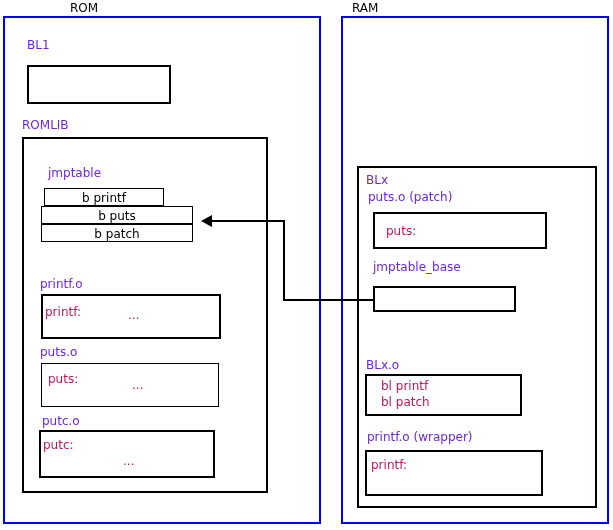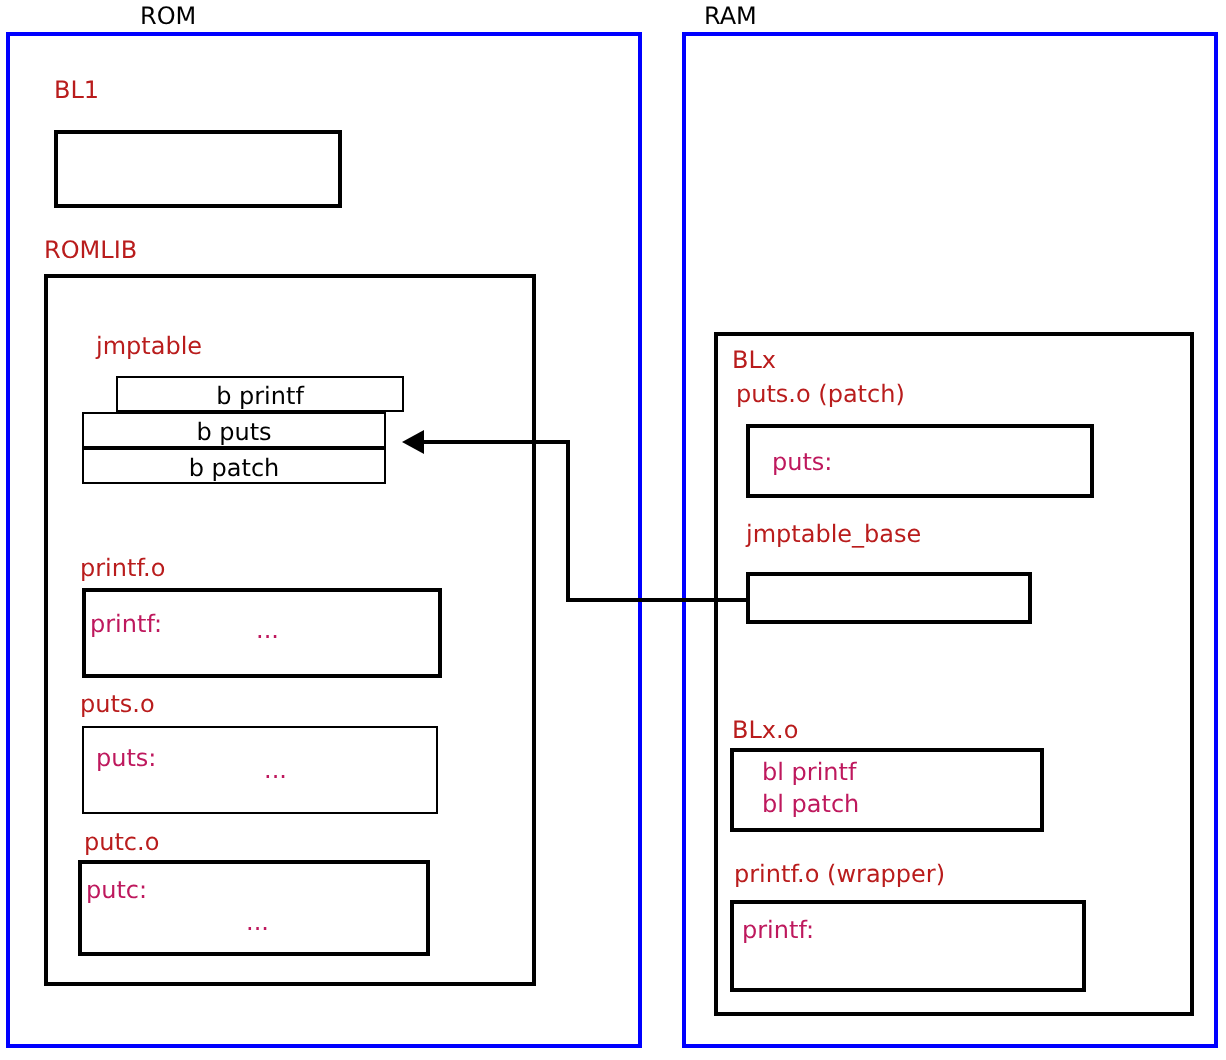--- a/index.html
+++ b/index.html
@@ -5,21 +5,21 @@
   html,body{margin:0;padding:0;background:#ffffff;}
   body{width:613px;height:530px;position:relative;
        font-family:"DejaVu Sans","Liberation Sans",sans-serif;
        font-size:12px;color:#000;overflow:hidden;}
   
   .region{position:absolute;border:2px solid #0000ff;background:#ffffff;box-sizing:border-box;}
   .region-label{position:absolute;font-size:12px;color:#000;white-space:nowrap;}
   
   .box{position:absolute;border:2px solid #000000;background:#ffffff;box-sizing:border-box;}
   .box-thin{position:absolute;border:1.5px solid #000000;background:#ffffff;box-sizing:border-box;}
-  .lbl{position:absolute;white-space:nowrap;font-size:12px;color:#b91c1c;}
+  .lbl{position:absolute;white-space:nowrap;font-size:12px;color:#6d28d9;}
   .cell-text{position:absolute;white-space:nowrap;font-size:12px;color:#be185d;}
   .row-centered{position:absolute;width:100%;text-align:center;font-size:12px;white-space:nowrap;}
   
   .line-h{position:absolute;background:#000000;height:2px;}
   .line-v{position:absolute;background:#000000;width:2px;}
   .arrowhead{position:absolute;width:0;height:0;
     border-top:6px solid transparent;border-bottom:6px solid transparent;
     border-right:11px solid #000000;}
 </style>
 </head>
@@ -30,21 +30,21 @@
 
   <div class="lbl" style="left:27px;top:38px;">BL1</div>
   <div class="box" style="left:27px;top:65px;width:144px;height:39px;">
     <span class="cell-text" style="left:6px;top:10px;"></span>
   </div>
 
   <div class="lbl" style="left:22px;top:118px;">ROMLIB</div>
   <div class="box" style="left:22px;top:137px;width:246px;height:356px;"></div>
 
     <div class="lbl" style="left:48px;top:166px;">jmptable</div>
-    <div class="box-thin" style="left:58px;top:188px;width:144px;height:18px;">
+    <div class="box-thin" style="left:44px;top:188px;width:120px;height:18px;">
       <span class="row-centered" style="top:2px;left:0;">b printf</span>
     </div>
     <div class="box-thin" style="left:41px;top:206px;width:152px;height:18px;">
       <span class="row-centered" style="top:2px;left:0;">b puts</span>
     </div>
     <div class="box-thin" style="left:41px;top:224px;width:152px;height:18px;">
       <span class="row-centered" style="top:2px;left:0;">b patch</span>
     </div>
 
     <div class="lbl" style="left:40px;top:277px;">printf.o</div>

